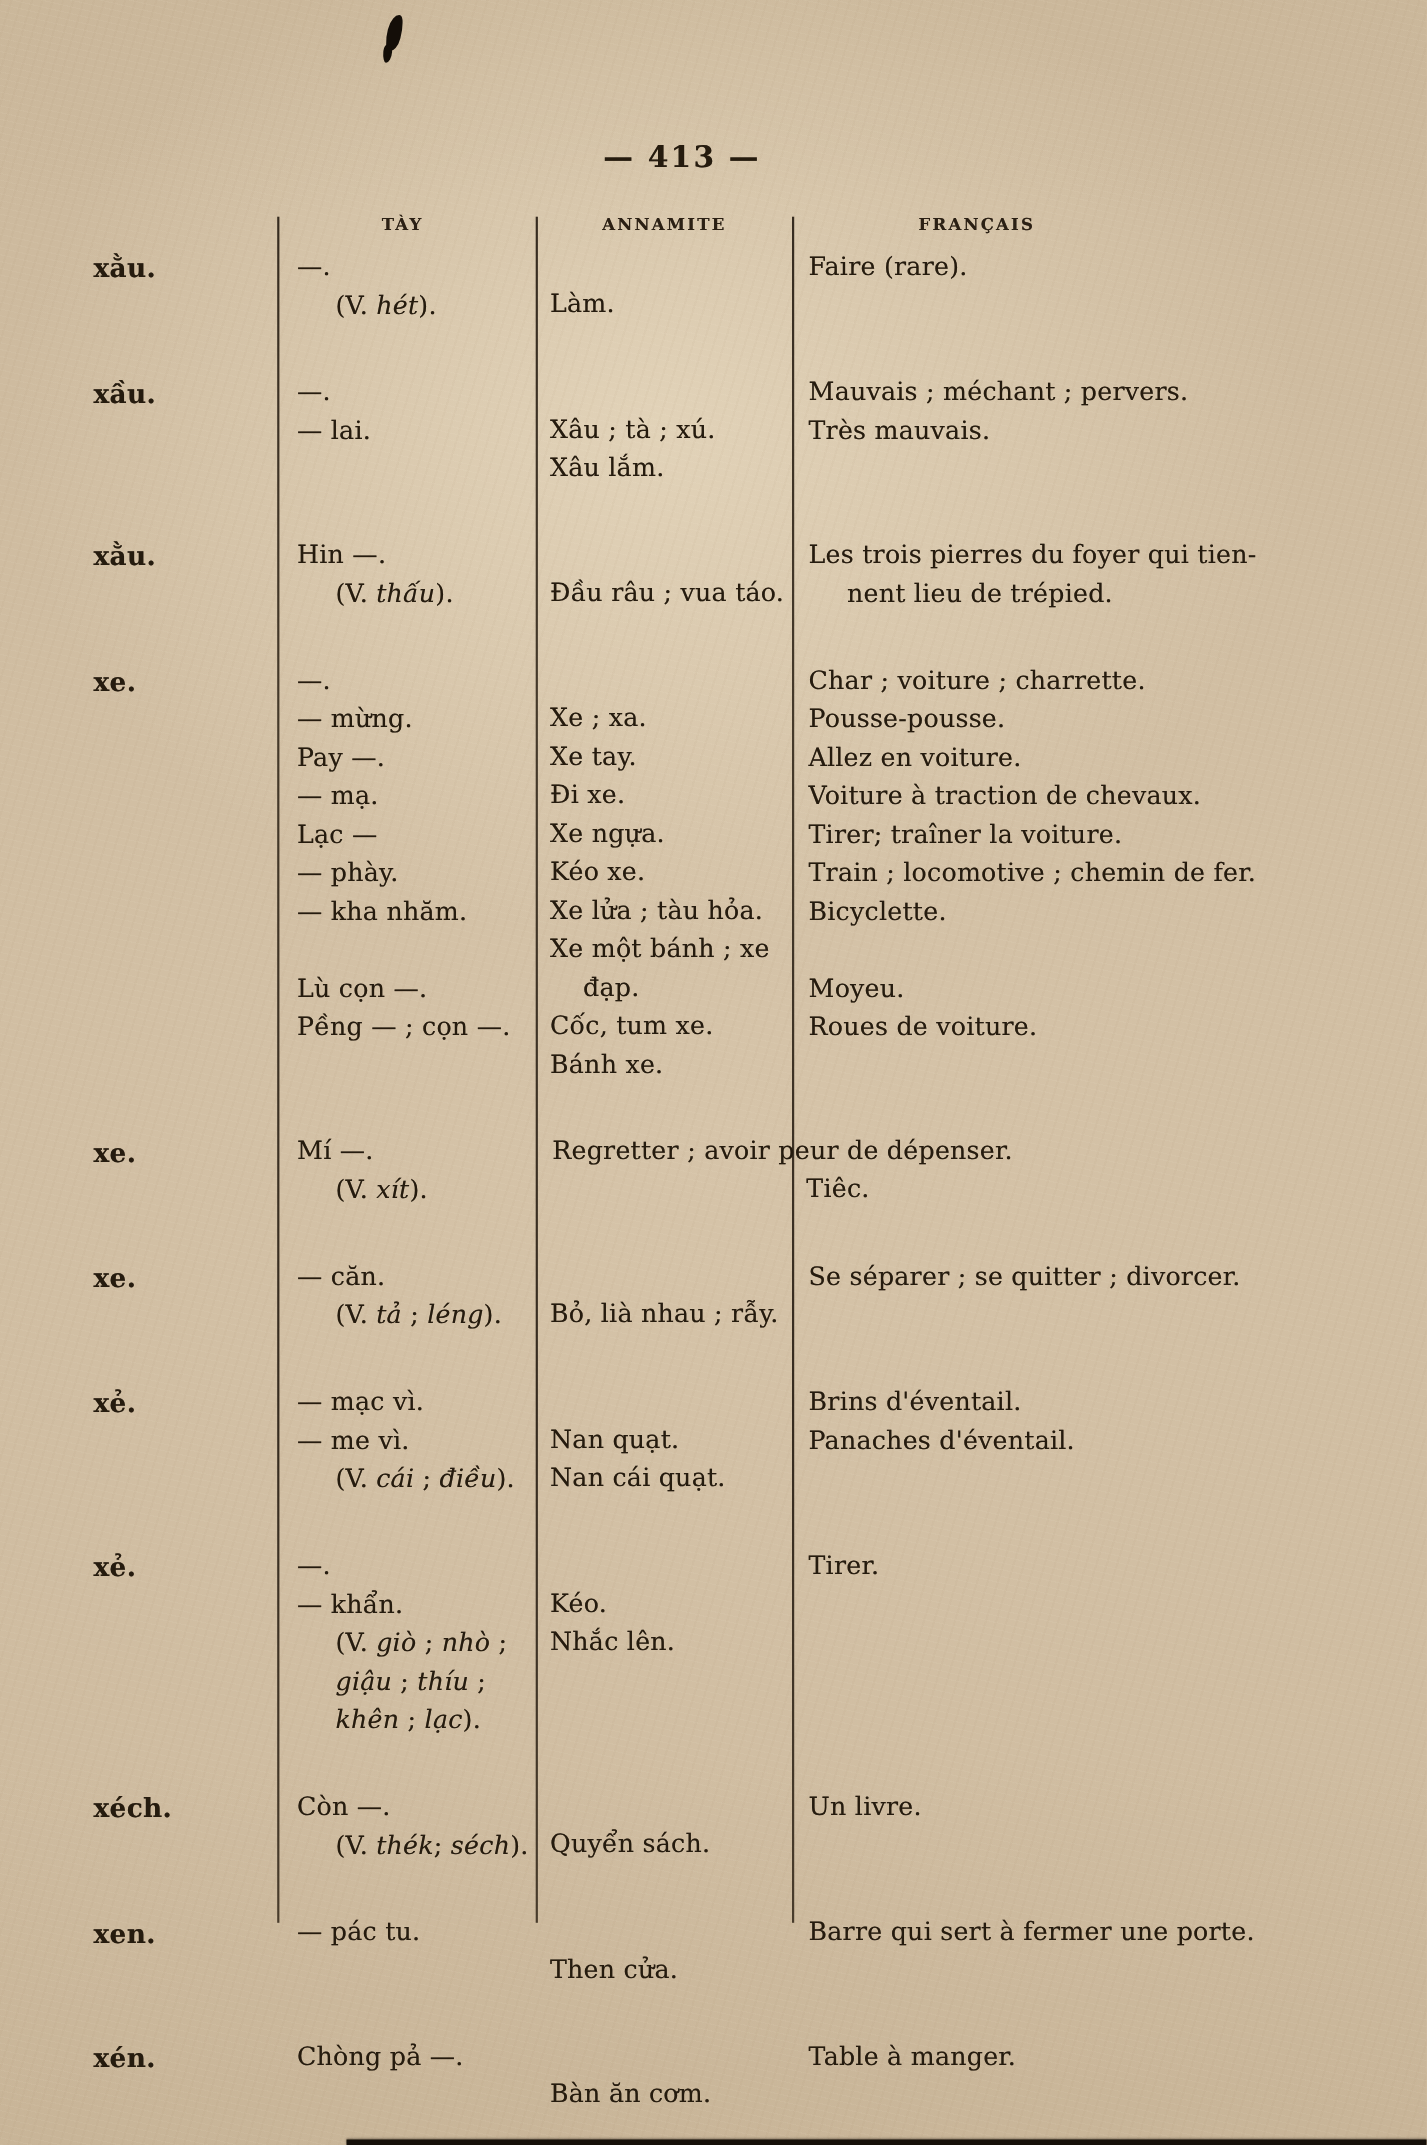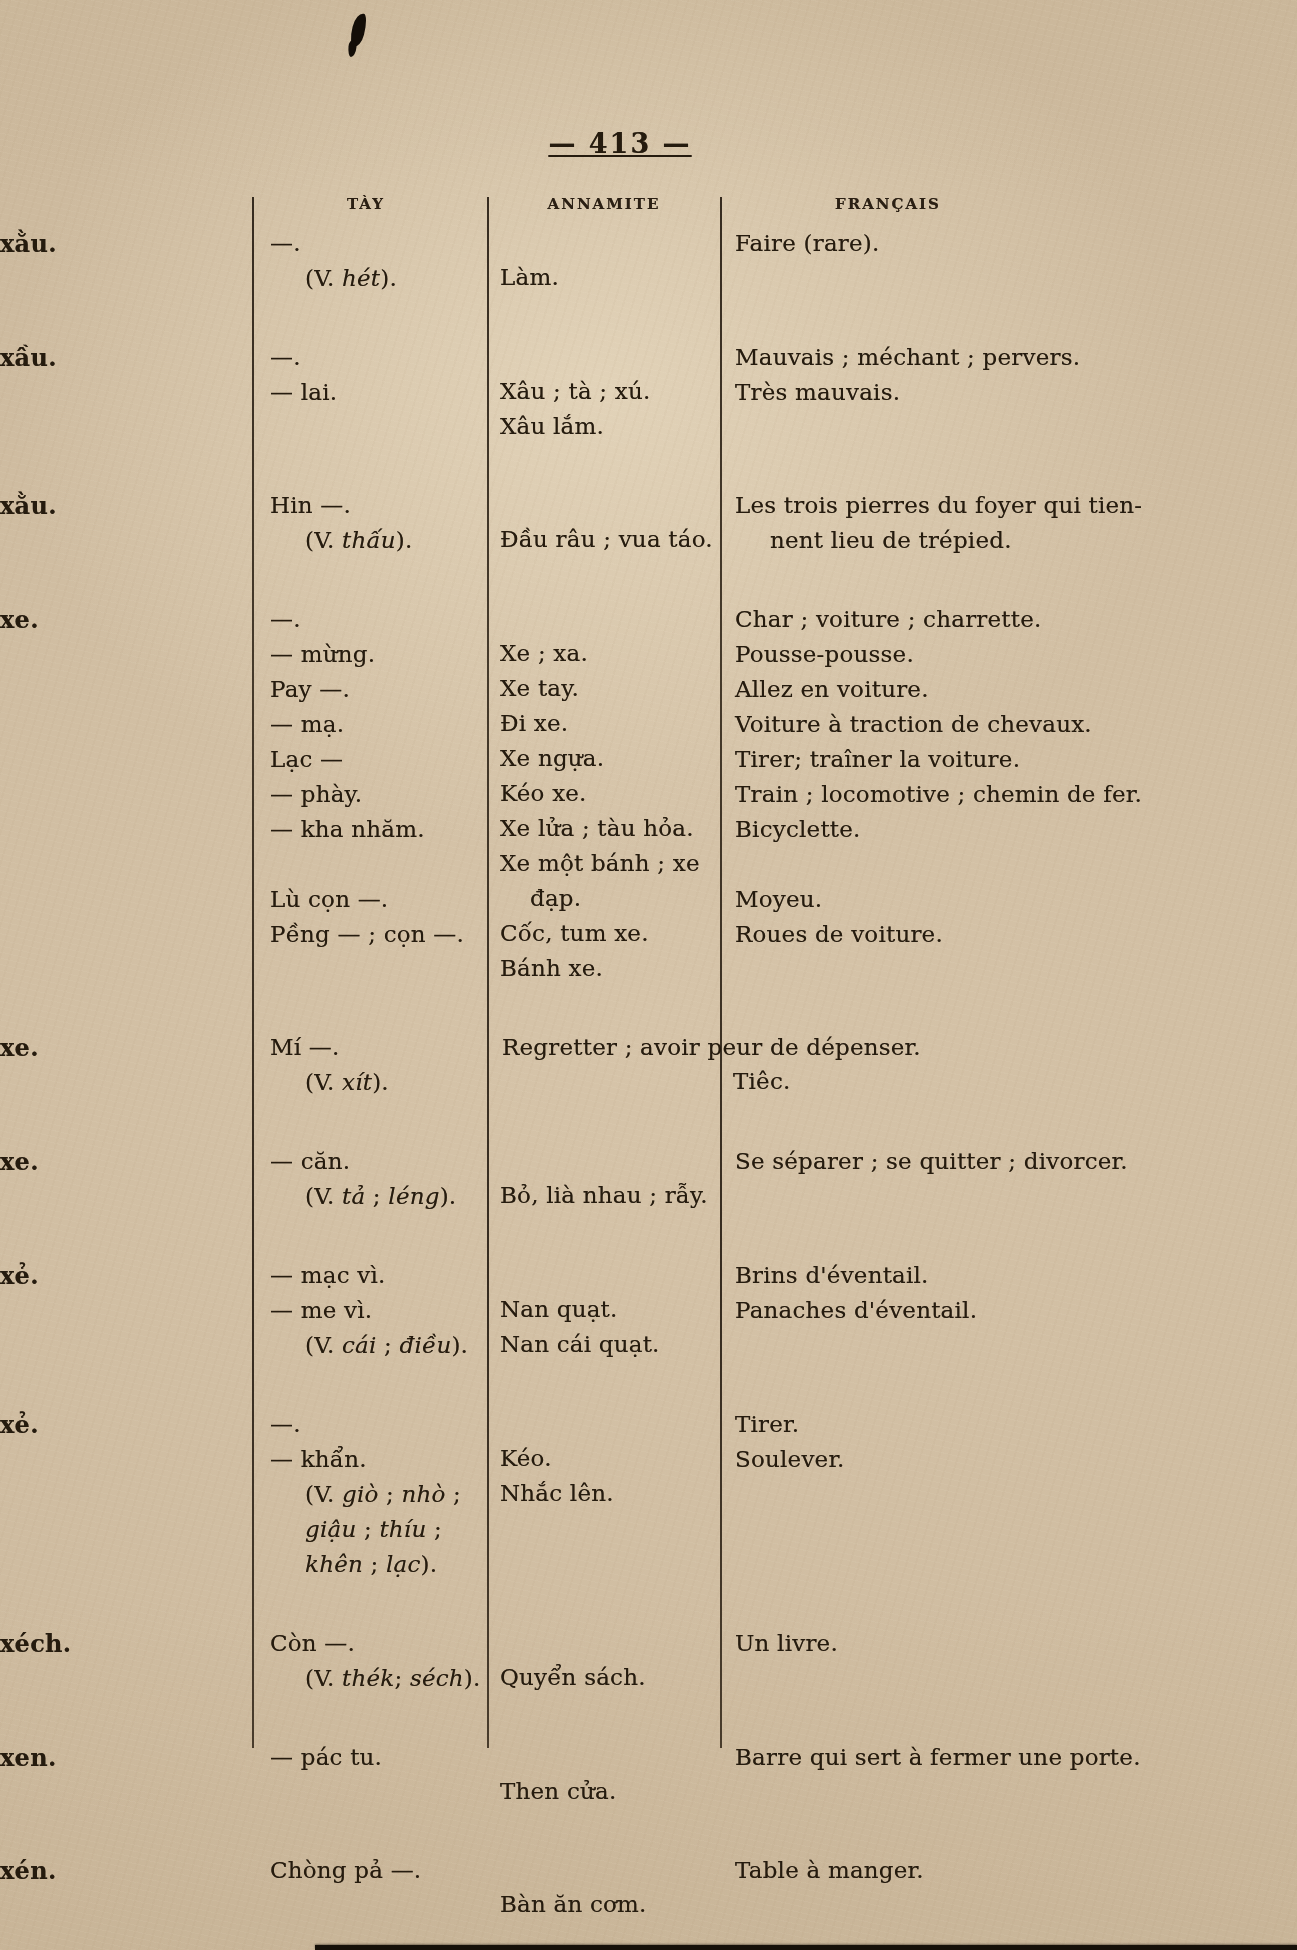--- a/index.html
+++ b/index.html
@@ -25,21 +25,21 @@
     background:#140e08;border-radius:60% 40% 55% 45% / 45% 60% 40% 55%;
     transform:rotate(14deg);
   }
   .ink-blot::after{
     content:"";position:absolute;left:1px;top:28px;width:8px;height:17px;
     background:#140e08;border-radius:50% 50% 60% 40%/40% 40% 60% 60%;
     transform:rotate(-9deg);
   }
   .page-number{
     position:absolute;top:128px;left:620px;transform:translateX(-50%);
-    font-size:27px;font-weight:bold;letter-spacing:2px;white-space:nowrap;text-decoration:underline;
+    font-size:27px;font-weight:bold;letter-spacing:2px;white-space:nowrap;
   }
   .col-header{
     position:absolute;top:195px;transform:translateX(-50%);
     font-size:15px;font-weight:bold;letter-spacing:2px;white-space:nowrap;
     color:#2b2014;
   }
   .h-tay{left:366px;}
   .h-annamite{left:604px;}
   .h-francais{left:888px;}
   .rule{
@@ -49,21 +49,21 @@
   }
   .rule-1{left:252px;}
   .rule-2{left:487px;}
   .rule-3{left:720px;}
   .entries{position:absolute;left:0;top:226px;right:0;}
   .entry{
     display:grid;grid-template-columns:252px 235px 233px 1fr;
     margin-bottom:44px;
   }
   .hw{
-    font-weight:bold;font-size:24px;line-height:35px;
+    padding-left:85px;font-weight:bold;font-size:24px;line-height:35px;
     letter-spacing:0.3px;white-space:nowrap;
   }
   .col{font-size:23px;}
   .col .line{line-height:35px;white-space:nowrap;letter-spacing:0.2px;}
   .col-tay{padding-left:18px;}
   .col-annamite{padding-left:13px;margin-top:34px;}
   .col-francais{padding-left:15px;}
   .col-tay .ind{padding-left:35px;}
   .col-annamite .ind{padding-left:30px;}
   .col-francais .ind{padding-left:35px;}
@@ -217,21 +217,20 @@
           <div class="line ind">(V. <i>giò</i> ; <i>nhò</i> ;</div>
           <div class="line ind"><i>giậu</i> ; <i>thíu</i> ;</div>
           <div class="line ind"><i>khên</i> ; <i>lạc</i>).</div>
         </div>
         <div class="col col-annamite">
           <div class="line">Kéo.</div>
           <div class="line">Nhắc lên.</div>
         </div>
         <div class="col col-francais">
           <div class="line">Tirer.</div>
-          <div class="line">Soulever.</div>
         </div>
       </div>
       <div class="entry">
         <div class="hw">xéch.</div>
         <div class="col col-tay">
           <div class="line">Còn —.</div>
           <div class="line ind">(V. <i>thék</i>; <i>séch</i>).</div>
         </div>
         <div class="col col-annamite">
           <div class="line">Quyển sách.</div>

